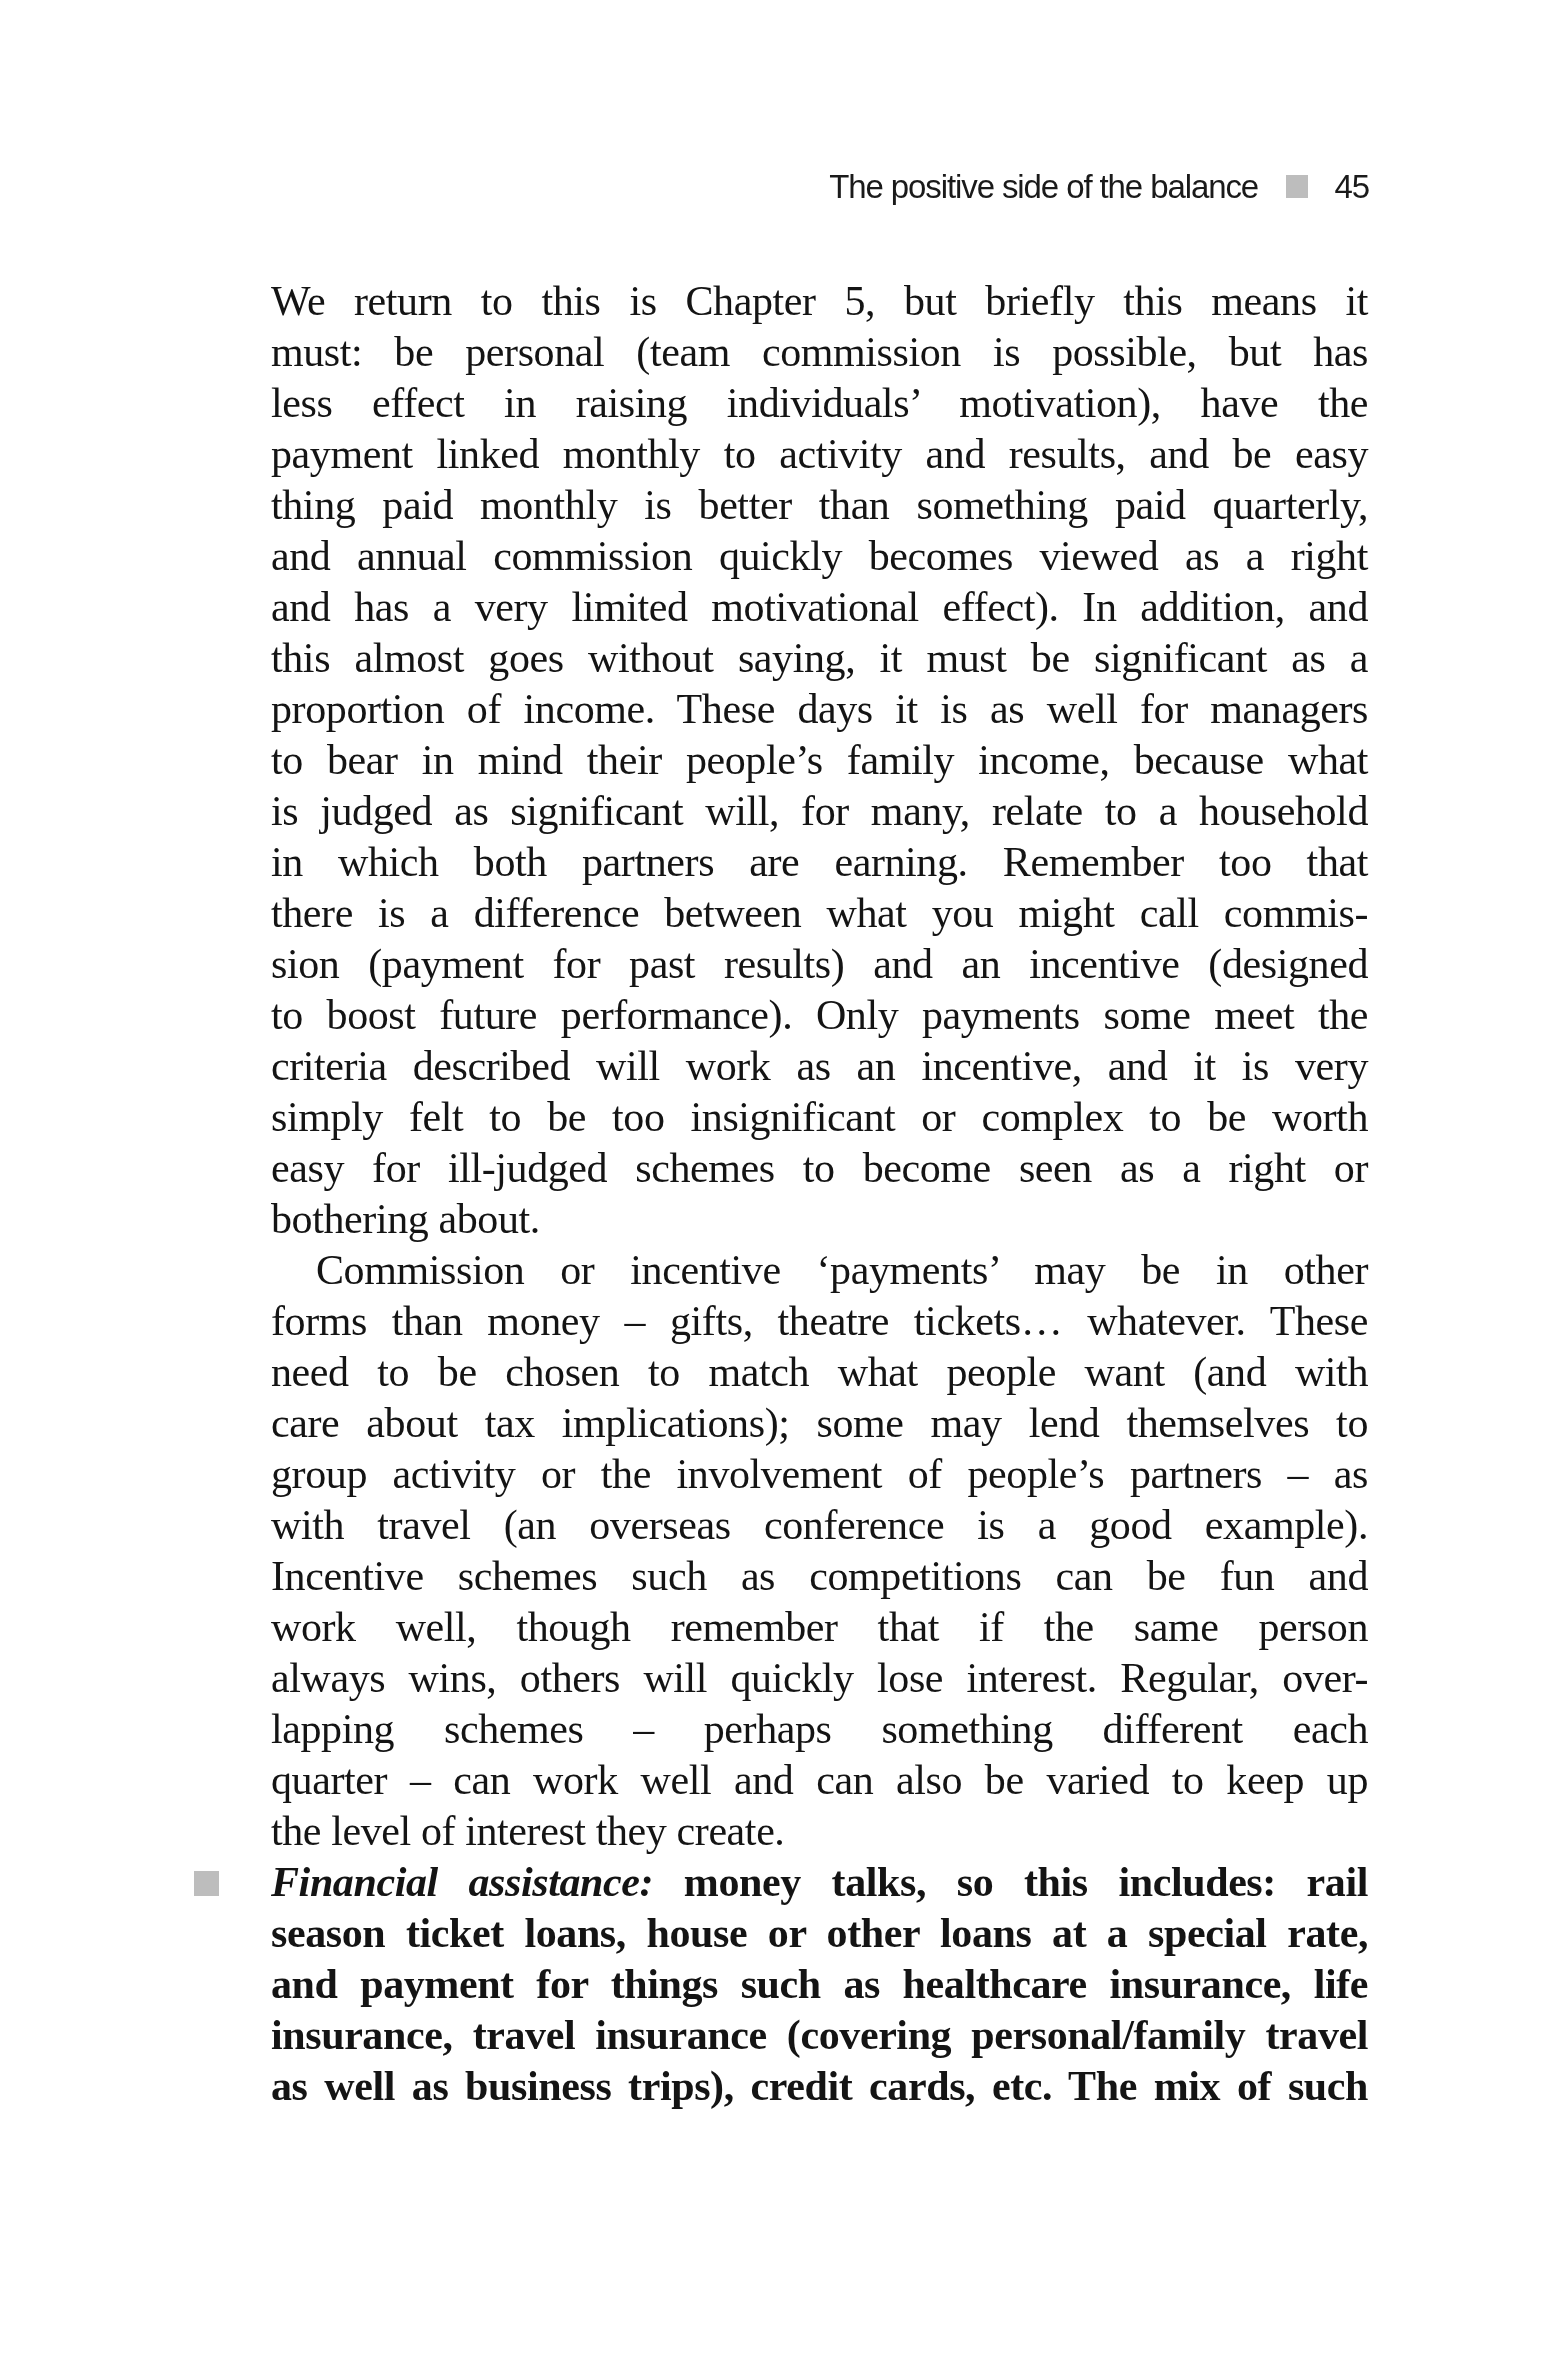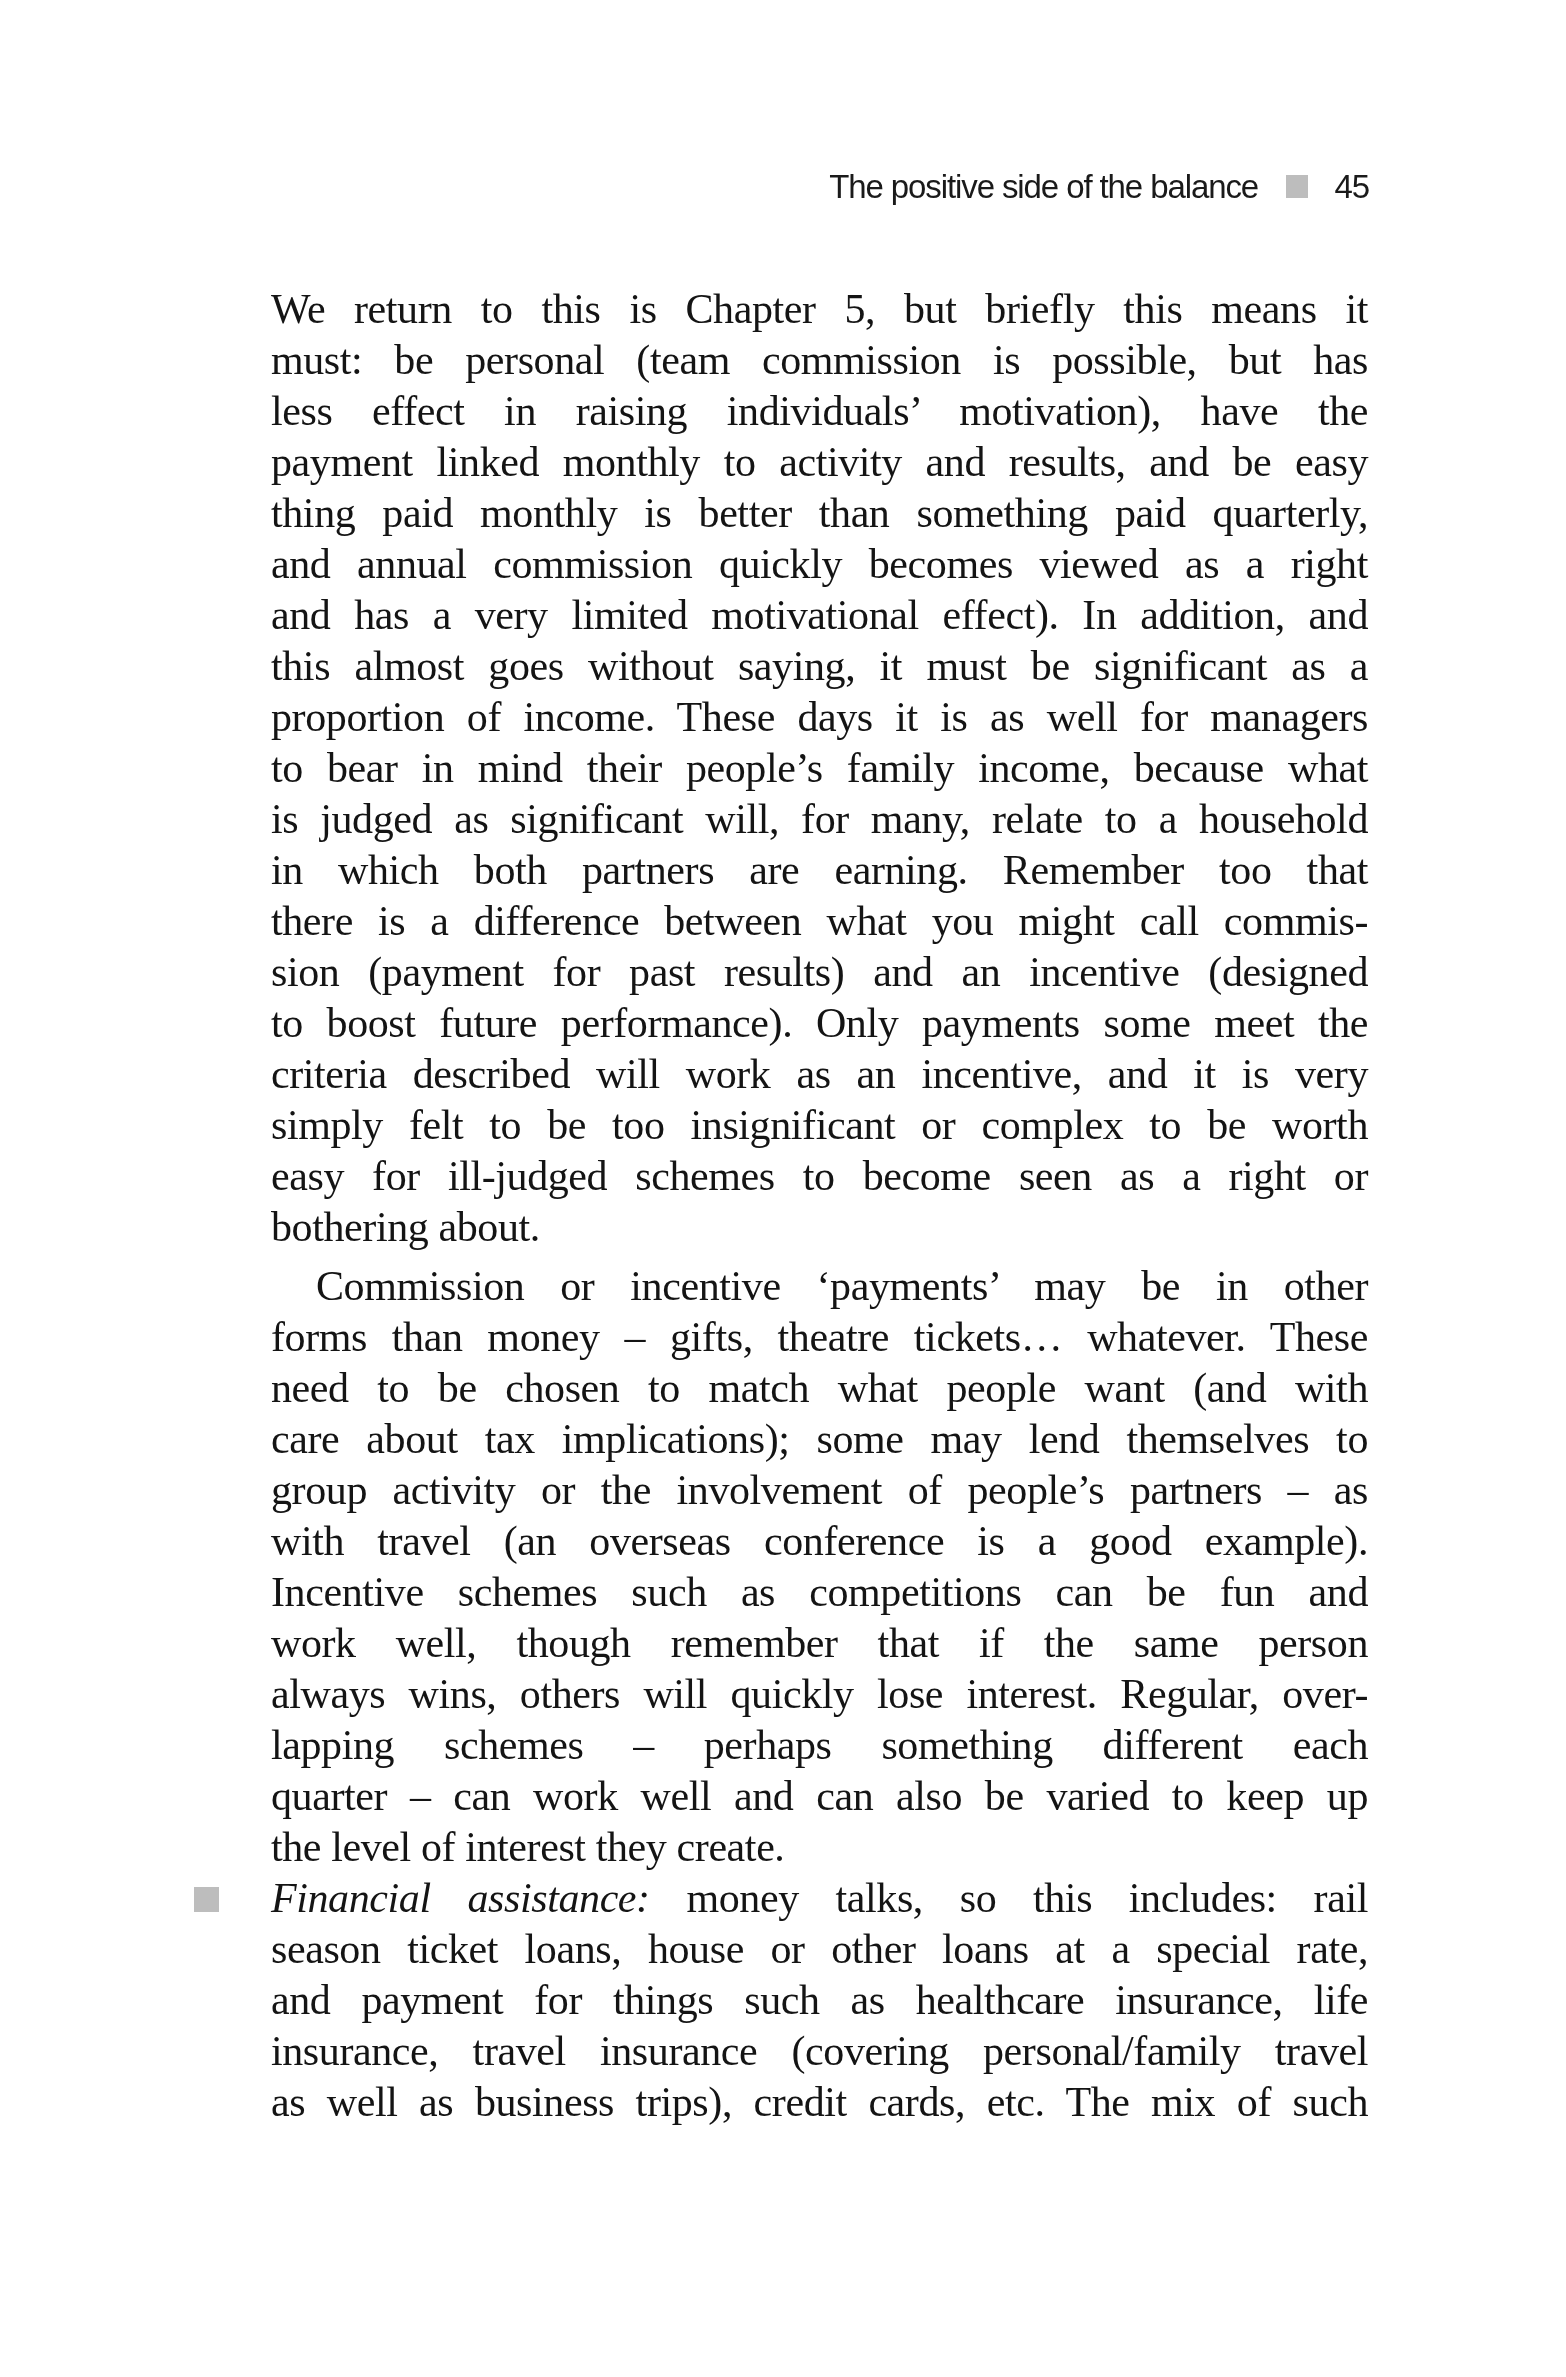--- a/index.html
+++ b/index.html
@@ -56,25 +56,25 @@
     }
     .line.last {
       text-align: right;
       text-align-last: left;
     }
     .line.indent {
       padding-left: 45px;
     }
     .para {
       display: block;
-      margin-top: 8px;
     }
     .bullet-block {
       position: relative;
       display: block;
+      font-weight: bold;
     }
     .bullet-square {
       position: absolute;
       left: -77px;
       top: 14px;
       width: 25px;
       height: 25px;
       background: #bdbdbd;
     }
     .term {

